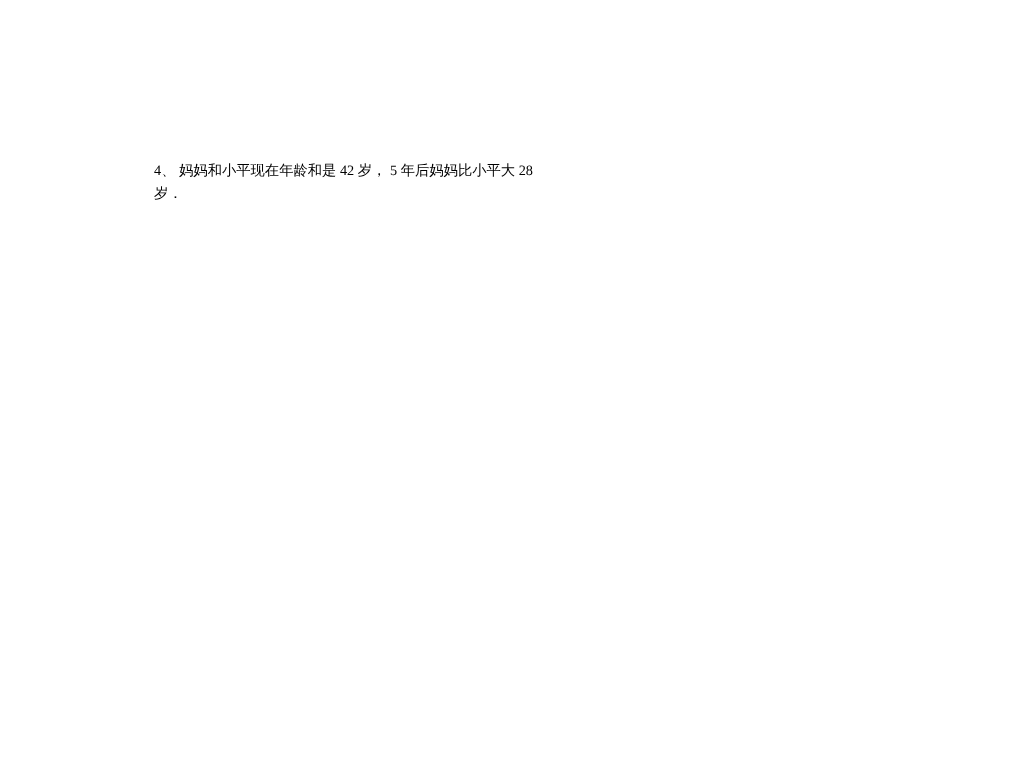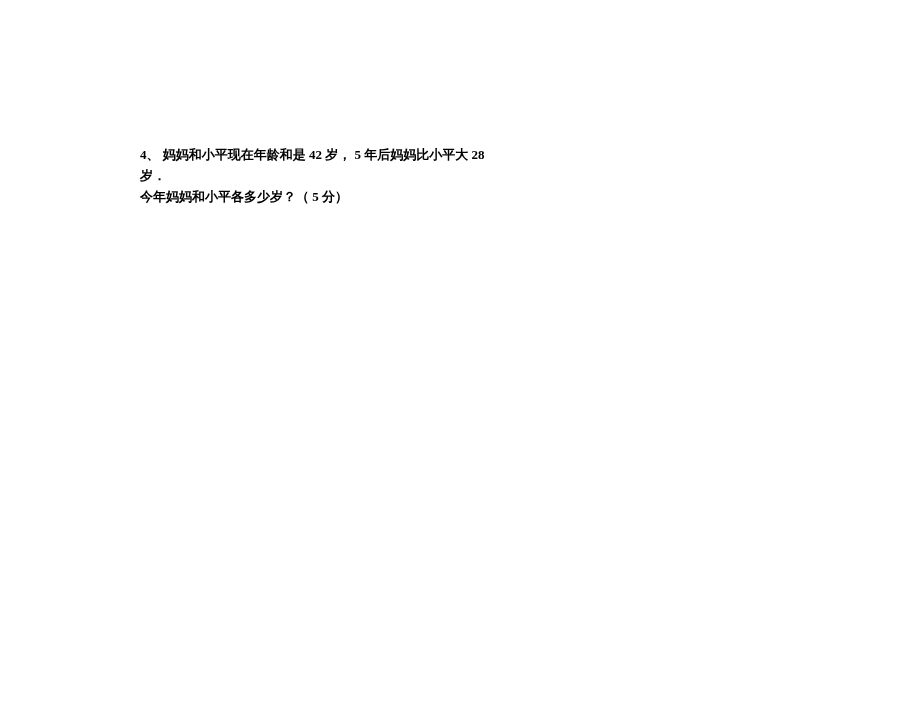--- a/index.html
+++ b/index.html
@@ -1,19 +1,18 @@
 <!DOCTYPE html>
 <html><head>
   <meta charset="utf-8">
   <style>
     * {
       margin: 0;
       padding: 0;
       box-sizing: border-box;
-      font-weight: bold;
     }
     body {
       width: 920px;
       height: 706px;
       background: #ffffff;
       font-family: "SimSun", "宋体", serif;
       font-size: 13px;
       line-height: 1.6;
       color: #000;
       padding: 145px 140px 0 140px;
@@ -34,18 +33,13 @@
     <span>妈妈和小平现在年龄和是</span>
     <span>42</span>
     <span>岁，</span>
     <span>5</span>
     <span>年后妈妈比小平大</span>
     <span>28</span>
   </span>
   <span class="line">
     <span>岁．</span>
   </span>
-  <span class="line">
-    <span>今年妈妈和小平各多少岁？（</span>
-    <span>5</span>
-    <span>分）</span>
-  </span>
 </div>
 
 </body></html>

